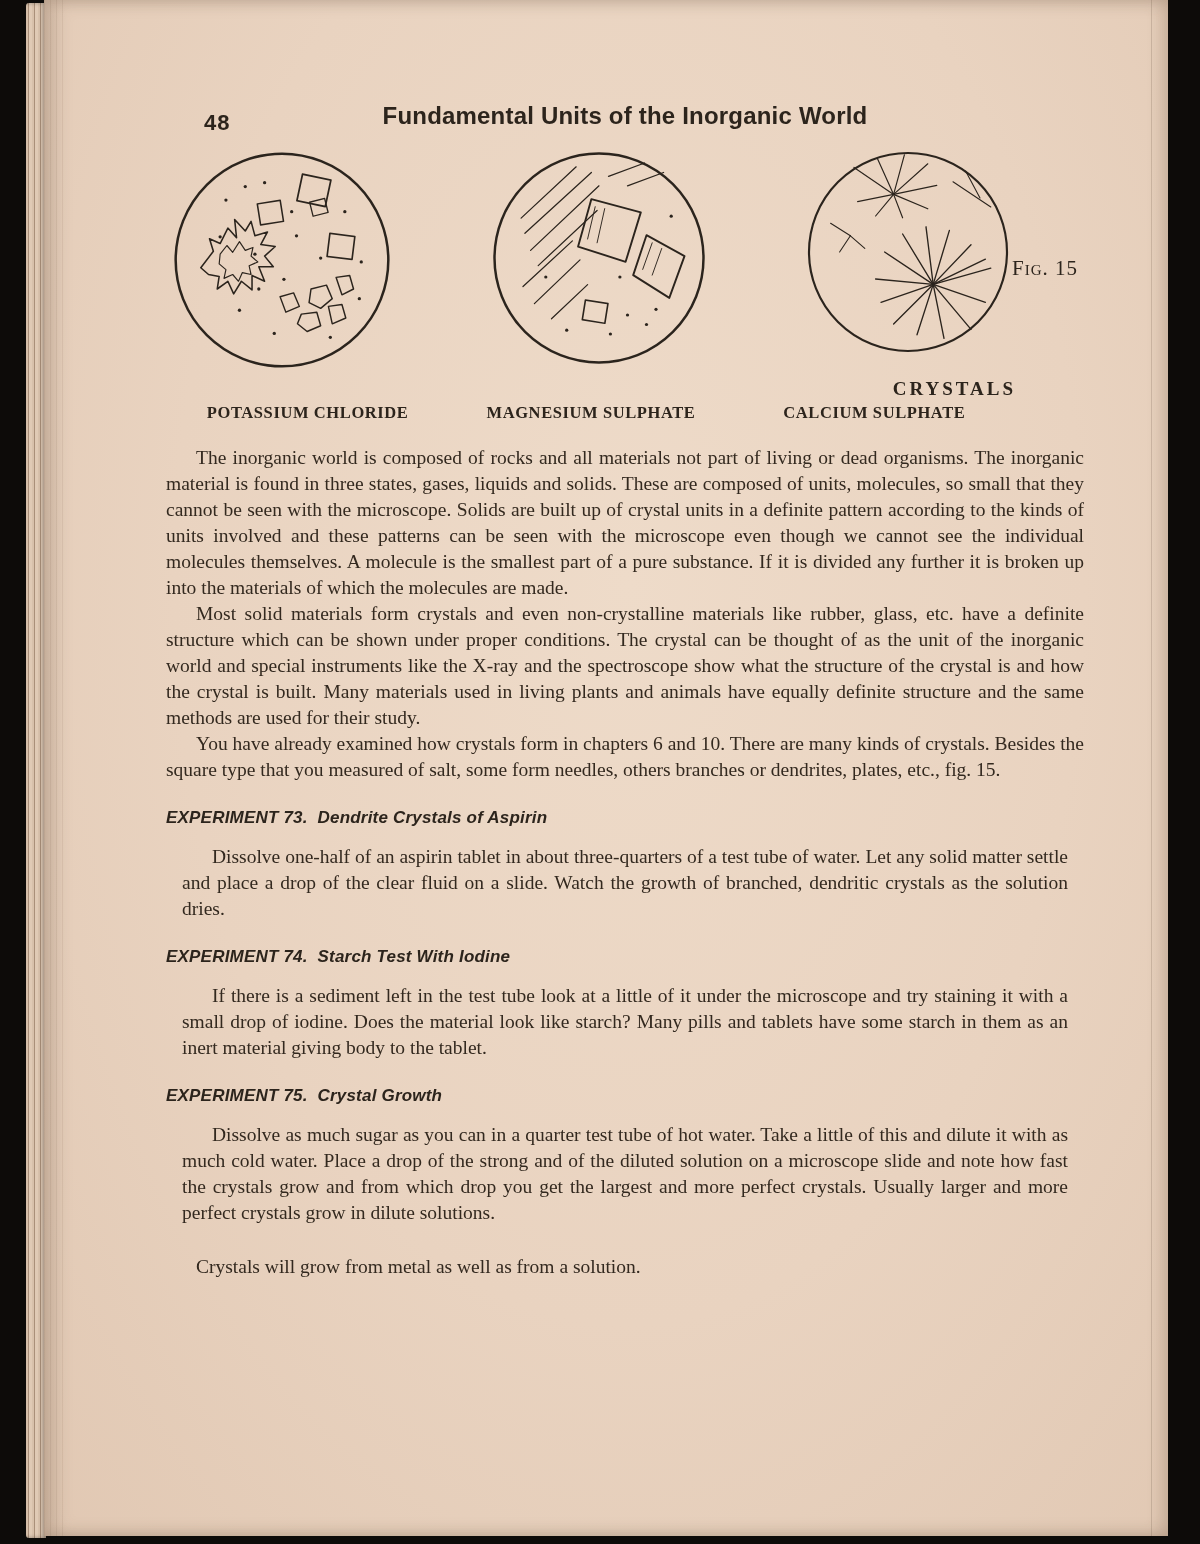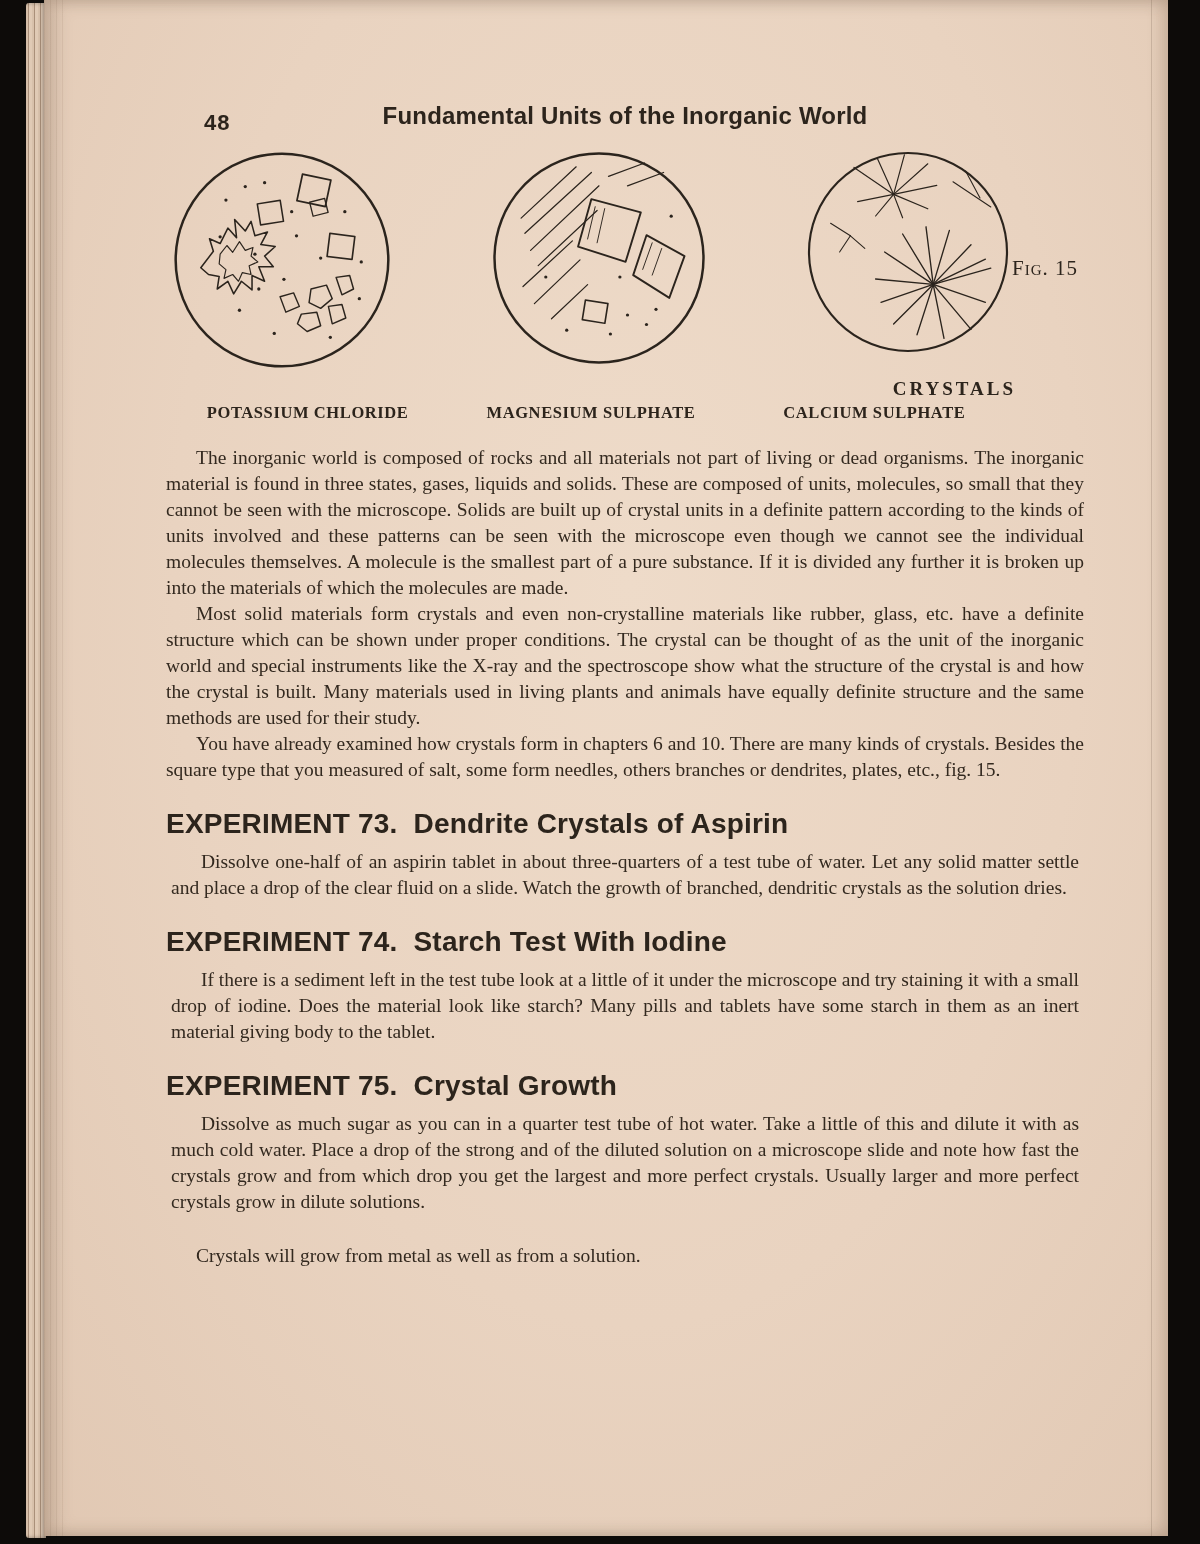--- a/index.html
+++ b/index.html
@@ -72,25 +72,26 @@
     letter-spacing:.6px;color:#2c241c;white-space:nowrap;
   }
   .body-text{margin-top:22px;}
   .body-text p{
     margin:0;font-size:19.5px;line-height:26px;text-align:justify;
     text-indent:30px;color:#33291f;
   }
   .experiment h3{
     margin:25px 0 9px 0;
     font-family:"Liberation Sans", sans-serif;
-    font-weight:700;font-size:28px;letter-spacing:.2px;color:#2c241c;
+    font-weight:700;font-size:17px;letter-spacing:.2px;color:#2c241c;
     white-space:pre-wrap;
+    font-style:italic;
   }
   .experiment p{
-    margin:5px;font-size:19.5px;line-height:26px;text-align:justify;
+    margin:16px;font-size:19.5px;line-height:26px;text-align:justify;
     text-indent:30px;color:#33291f;
   }
   .closing{
     margin:28px 0 0 0;font-size:19.5px;line-height:26px;text-indent:30px;color:#33291f;
   }
 </style>
 </head>
 <body>
 
 <div class="page-stack"></div>

